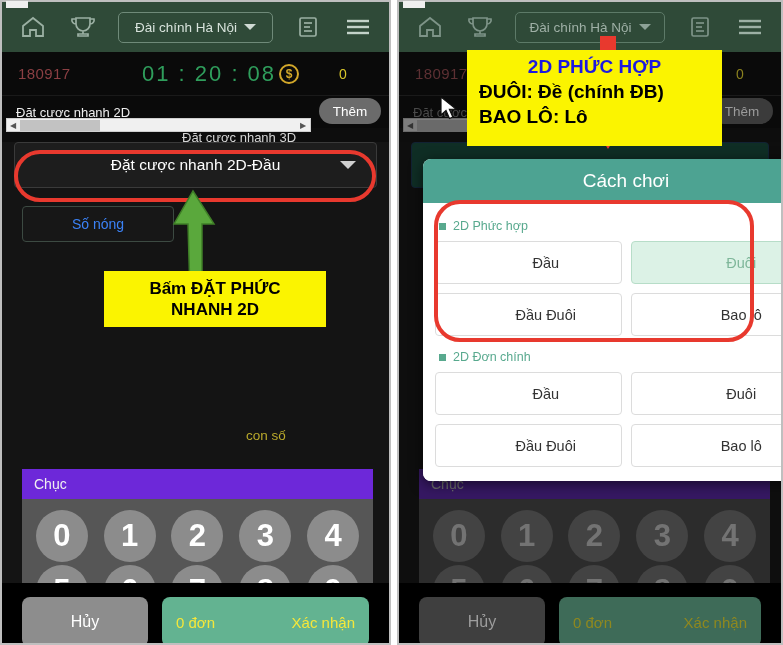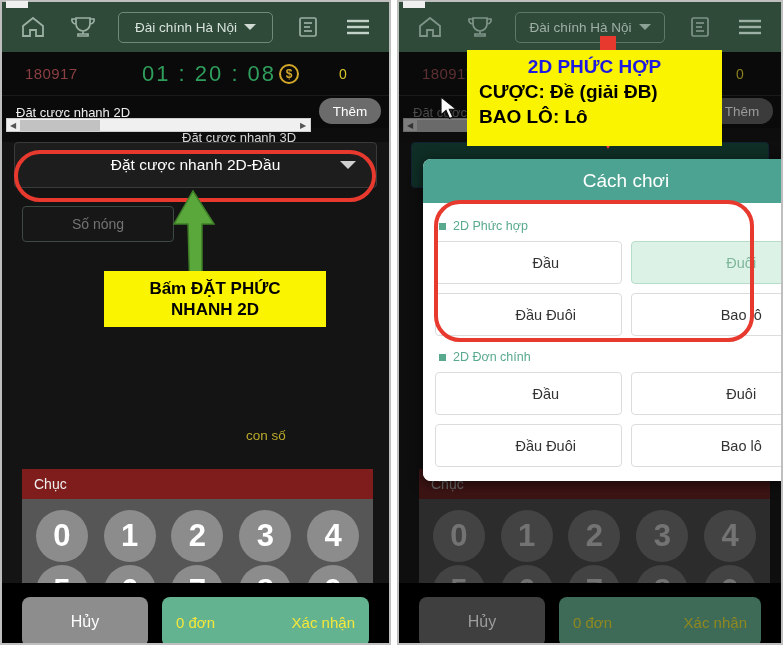--- a/index.html
+++ b/index.html
@@ -38,21 +38,21 @@
   .panel-right .station-select { color: #9fb0a6; border-color:#5d7a68; }
   .chev { width: 0; height: 0; border-left: 6px solid transparent; border-right: 6px solid transparent;
           border-top: 6px solid #cfdad3; }
 
   
   .inforow {
     height: 44px; background: #0a0a0a;
     display: flex; align-items: center; position: relative;
     border-bottom: 1px solid #1a1a1a;
   }
-  .draw-id { color: #8b3f43; font-size: 15px; margin-left: 23px; letter-spacing:.4px;}
+  .draw-id { color: #8b3f43; font-size: 15px; margin-left: 16px; letter-spacing:.4px;}
   .timer { position:absolute; left: 140px; color: #2f9e5c; font-size: 22px; letter-spacing: 2px; }
   .coin { position:absolute; left: 277px; width: 20px; height: 20px; border-radius:50%;
           border:2px solid #d3a82a; color:#d3a82a; font-size:12px; font-weight:bold;
           display:flex; align-items:center; justify-content:center; }
   .balance { position:absolute; left: 337px; color:#d9c72b; font-size: 14px; }
   .panel-right .draw-id { color:#5d3033; }
   .panel-right .balance { color:#8c821f; }
 
   
   .tabbar { height: 32px; background:#0a0a0a; position: relative; display:flex; align-items:flex-start; }
@@ -84,28 +84,28 @@
     border: 1px solid #3a3a3a; border-radius: 4px;
     display:flex; align-items:center; justify-content:center; position:relative;
     color:#fff; font-size: 15.5px;
   }
   .bigselect .chev2 { position:absolute; right: 20px; width:0;height:0;
     border-left:8px solid transparent;border-right:8px solid transparent;border-top:8px solid #cfcfcf;}
 
   .hotbtn {
     margin: 18px 0 0 20px; width: 152px; height: 36px;
     border:1px solid #3c4a42; border-radius: 4px; background:#171717;
-    color:#737373; font-size: 14px; display:flex;align-items:center;justify-content:center;
+    color:#3b82f6; font-size: 14px; display:flex;align-items:center;justify-content:center;
   }
 
   .hint-line { position:absolute; left: 244px; top: 286px; color:#b9a92b; font-size: 13.5px; }
 
   
   .numpad { position:absolute; left: 20px; top: 327px; width: 351px; }
-  .numpad-head { height: 30px; background:#7f1d1d; color:#f0f0f0; font-size:14px;
+  .numpad-head { height: 30px; background:#6d28d9; color:#f0f0f0; font-size:14px;
     display:flex; align-items:center; padding-left: 12px; }
   .numpad-grid { background:#565656; padding: 8px 6px; }
   .numrow { display:flex; justify-content:space-around; margin: 3px 0; }
   .numball {
     width: 52px; height: 52px; border-radius: 50%; background:#8c8c8c;
     color:#fff; font-size: 31px; font-weight: bold;
     display:flex; align-items:center; justify-content:center;
   }
   .numfoot { display:flex; background:#2e2e2e; height: 44px; }
   .numfoot div {
@@ -431,17 +431,17 @@
     <path d="M1 1 L1 19 L6 14.5 L9.5 22.5 L12.8 21 L9.4 13.4 L16 13 Z" fill="#ffffff" stroke="#111" stroke-width="1.2"></path>
   </svg>
 
   <div class="callout" id="callout-left">
     <span>Bấm ĐẶT PHỨC</span>
     <span>NHANH 2D</span>
   </div>
 
   <div class="callout" id="callout-right">
     <div class="l1">2D PHỨC HỢP</div>
-    <div class="l2">CƯỢC: Đề (giải ĐB)</div>
+    <div class="l2">ĐUÔI: Đề (chính ĐB)</div>
     <div class="l3">BAO LÔ: Lô</div>
   </div>
 
 </div>
 
 </body></html>

